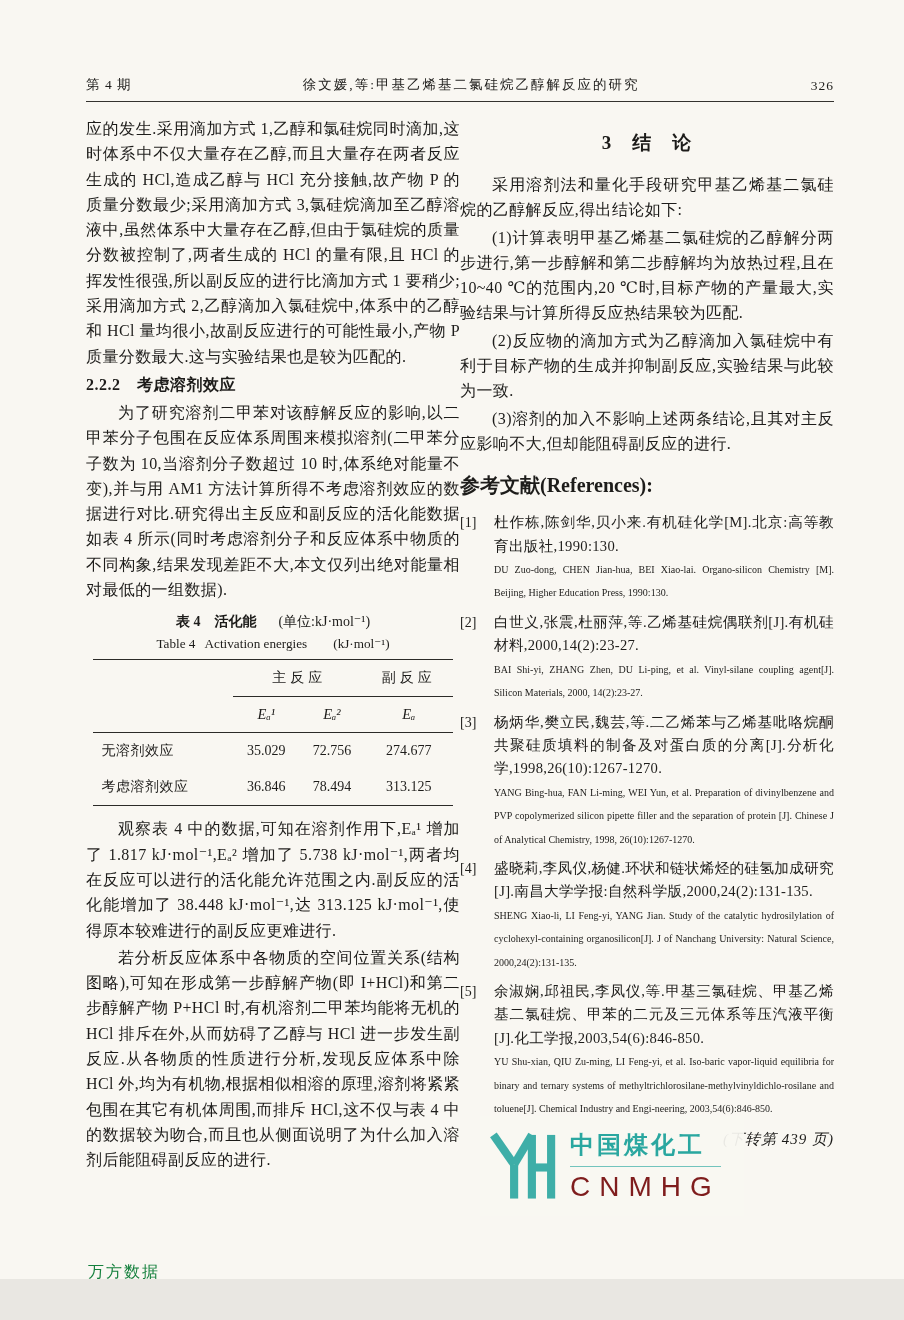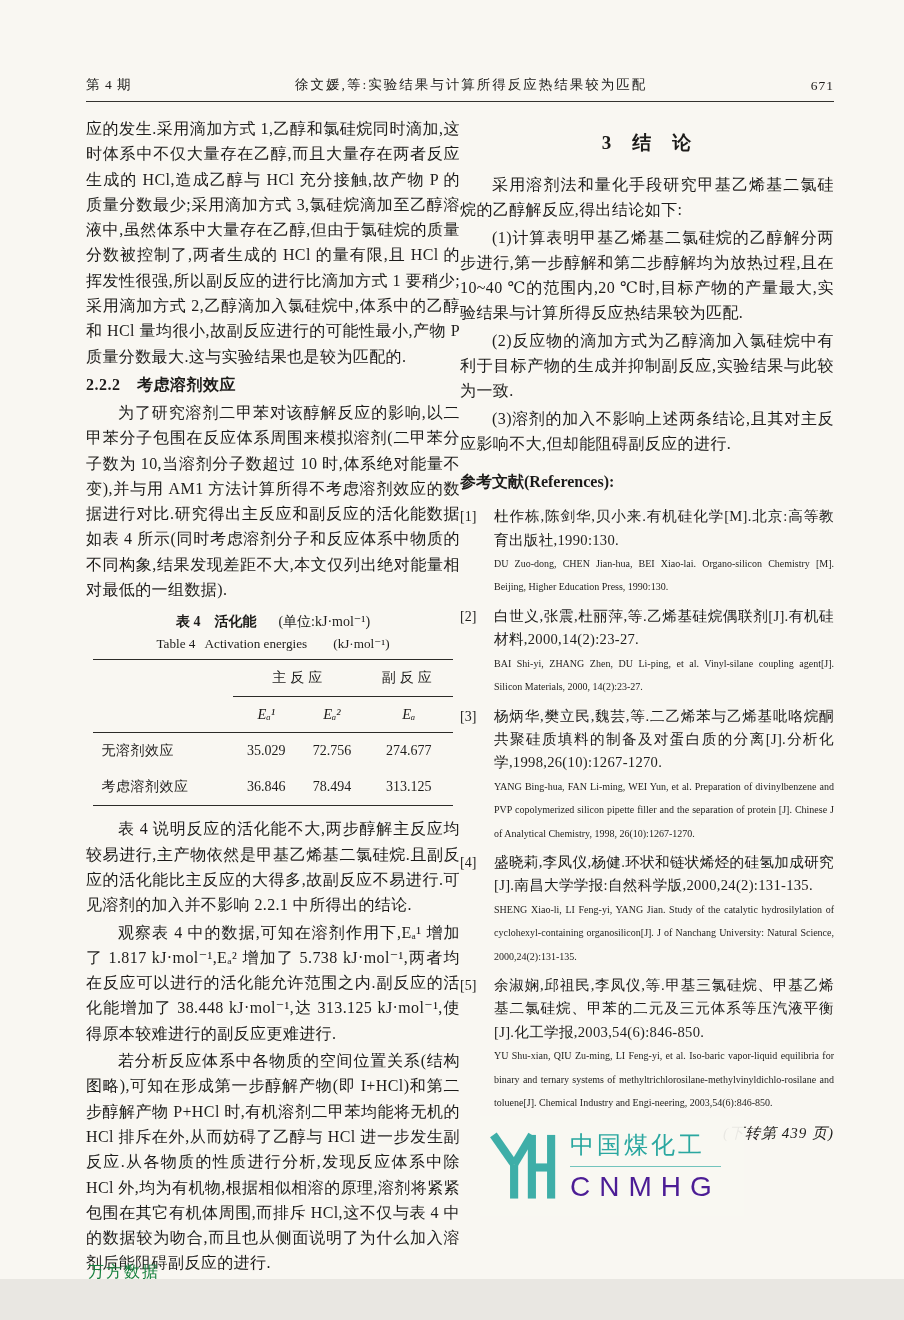--- a/index.html
+++ b/index.html
@@ -6,21 +6,21 @@
   body{background:#e9e7e2;font-family:"Liberation Serif","DejaVu Serif",serif;}
   .page{position:relative;width:904px;height:1279px;background:#f9f7f2;overflow:hidden;color:#1d1c1a;}
   .header{position:absolute;top:76px;left:86px;width:748px;display:flex;justify-content:space-between;align-items:flex-end;font-size:13.5px;letter-spacing:1px;border-bottom:1.6px solid #35332f;padding-bottom:7px;}
   .header .mid{letter-spacing:2px;}
   .content{position:absolute;top:116px;left:86px;width:748px;display:flex;}
   .col{flex:1;min-width:0;}
   p.body{font-size:16px;line-height:25.3px;letter-spacing:0.4px;text-align:justify;margin:0 0 2px 0;text-indent:2em;}
   p.body.noindent{text-indent:0;}
   h3.sub{font-size:16px;font-weight:bold;margin:6px 0 4px 0;letter-spacing:0.5px;}
   h2.concl{font-size:19px;font-weight:bold;margin:14px 0 16px 0;letter-spacing:1px;text-align:center;}
-  h3.refs-title{font-size:16px;font-weight:bold;margin:16px 0 12px 0;}
+  h3.refs-title{font-size:20px;font-weight:bold;margin:16px 0 12px 0;}
   
   .tablock{margin:8px 0 10px 0;}
   .tcap{display:flex;justify-content:center;gap:22px;font-size:14px;line-height:23px;white-space:pre-wrap;}
   .tcap .lab{font-weight:bold;}
   .tcap-en{display:flex;justify-content:center;gap:26px;font-size:13.2px;line-height:22px;white-space:pre-wrap;margin-bottom:4px;}
   table.act{width:96%;margin:0 auto;border-collapse:collapse;font-size:14px;border-top:1.6px solid #2c2b28;border-bottom:1.6px solid #2c2b28;}
   table.act th,table.act td{padding:9px 4px;font-weight:normal;}
   table.act th.grp{border-bottom:1px solid #2c2b28;text-align:center;letter-spacing:4px;}
   table.act tr.colhead th{border-bottom:1px solid #2c2b28;text-align:center;font-style:italic;font-size:14.5px;}
   table.act td{text-align:center;}
@@ -29,33 +29,33 @@
   .ref{display:flex;margin:0 0 6px 0;}
   .ref-num{width:34px;flex:0 0 34px;font-size:14px;line-height:23.4px;}
   .ref-body{flex:1;min-width:0;}
   .ref-cn{font-size:14.6px;line-height:23.4px;text-align:justify;letter-spacing:0.3px;}
   .ref-en{font-size:10px;line-height:23.4px;text-align:justify;}
   .continued{text-align:right;font-size:15px;margin-top:10px;letter-spacing:1px;font-style:italic;}
   
   .watermark{position:absolute;left:480px;top:1116px;width:252px;padding:8px 6px;background:rgba(249,247,242,0.93);display:flex;align-items:center;gap:10px;color:#2aa7a0;}
   .wm-glyph{flex:0 0 74px;height:84px;}
   .wm-text{display:flex;flex-direction:column;}
-  .wm-l1{font-family:"Liberation Sans","DejaVu Sans",sans-serif;font-size:24px;font-weight:400;letter-spacing:3px;padding-bottom:5px;border-bottom:1.5px solid rgba(42,167,160,0.65);}
-  .wm-l2{font-family:"Liberation Sans","DejaVu Sans",sans-serif;font-size:28px;letter-spacing:9px;color:#4c1d95;margin-top:4px;}
+  .wm-l1{font-family:"Liberation Sans","DejaVu Sans",sans-serif;font-size:24px;font-weight:700;letter-spacing:3px;padding-bottom:5px;border-bottom:1.5px solid rgba(42,167,160,0.65);}
+  .wm-l2{font-family:"Liberation Sans","DejaVu Sans",sans-serif;font-size:28px;letter-spacing:9px;color:#7f1d1d;margin-top:4px;}
   .wanfang{position:absolute;left:88px;top:1262px;font-size:16px;color:#15803d;letter-spacing:2px;}
 </style>
 </head>
 <body>
 
 <div class="page">
 
   <div class="header">
     <span>第 4 期</span>
-    <span class="mid">徐文媛,等:实验结果与计算所得反应热结果较为匹配</span>
-    <span>671</span>
+    <span class="mid">徐文媛,等:甲基乙烯基二氯硅烷乙醇解反应的研究</span>
+    <span>326</span>
   </div>
 
   <div class="content">
 
     <div class="col">
       <p class="body noindent">应的发生.采用滴加方式 1,乙醇和氯硅烷同时滴加,这时体系中不仅大量存在乙醇,而且大量存在两者反应生成的 HCl,造成乙醇与 HCl 充分接触,故产物 P 的质量分数最少;采用滴加方式 3,氯硅烷滴加至乙醇溶液中,虽然体系中大量存在乙醇,但由于氯硅烷的质量分数被控制了,两者生成的 HCl 的量有限,且 HCl 的挥发性很强,所以副反应的进行比滴加方式 1 要稍少;采用滴加方式 2,乙醇滴加入氯硅烷中,体系中的乙醇和 HCl 量均很小,故副反应进行的可能性最小,产物 P 质量分数最大.这与实验结果也是较为匹配的.</p>
       <h3 class="sub">2.2.2　考虑溶剂效应</h3>
       <p class="body">为了研究溶剂二甲苯对该醇解反应的影响,以二甲苯分子包围在反应体系周围来模拟溶剂(二甲苯分子数为 10,当溶剂分子数超过 10 时,体系绝对能量不变),并与用 AM1 方法计算所得不考虑溶剂效应的数据进行对比.研究得出主反应和副反应的活化能数据如表 4 所示(同时考虑溶剂分子和反应体系中物质的不同构象,结果发现差距不大,本文仅列出绝对能量相对最低的一组数据).</p>
 
       <div class="tablock">
@@ -91,21 +91,20 @@
             <tr>
               <td class="rowlab">考虑溶剂效应</td>
               <td>36.846</td>
               <td>78.494</td>
               <td>313.125</td>
             </tr>
           </tbody>
         </table>
       </div>
 
-      <p class="body">表 4 说明反应的活化能不大,两步醇解主反应均较易进行,主产物依然是甲基乙烯基二氯硅烷.且副反应的活化能比主反应的大得多,故副反应不易进行.可见溶剂的加入并不影响 2.2.1 中所得出的结论.</p>
       <p class="body">观察表 4 中的数据,可知在溶剂作用下,Eₐ¹ 增加了 1.817 kJ·mol⁻¹,Eₐ² 增加了 5.738 kJ·mol⁻¹,两者均在反应可以进行的活化能允许范围之内.副反应的活化能增加了 38.448 kJ·mol⁻¹,达 313.125 kJ·mol⁻¹,使得原本较难进行的副反应更难进行.</p>
       <p class="body">若分析反应体系中各物质的空间位置关系(结构图略),可知在形成第一步醇解产物(即 I+HCl)和第二步醇解产物 P+HCl 时,有机溶剂二甲苯均能将无机的 HCl 排斥在外,从而妨碍了乙醇与 HCl 进一步发生副反应.从各物质的性质进行分析,发现反应体系中除 HCl 外,均为有机物,根据相似相溶的原理,溶剂将紧紧包围在其它有机体周围,而排斥 HCl,这不仅与表 4 中的数据较为吻合,而且也从侧面说明了为什么加入溶剂后能阻碍副反应的进行.</p>
     </div>
 
     <div class="col">
       <h2 class="concl">3　结　论</h2>
       <p class="body">采用溶剂法和量化手段研究甲基乙烯基二氯硅烷的乙醇解反应,得出结论如下:</p>
       <p class="body">(1)计算表明甲基乙烯基二氯硅烷的乙醇解分两步进行,第一步醇解和第二步醇解均为放热过程,且在 10~40 ℃的范围内,20 ℃时,目标产物的产量最大,实验结果与计算所得反应热结果较为匹配.</p>
       <p class="body">(2)反应物的滴加方式为乙醇滴加入氯硅烷中有利于目标产物的生成并抑制副反应,实验结果与此较为一致.</p>
       <p class="body">(3)溶剂的加入不影响上述两条结论,且其对主反应影响不大,但却能阻碍副反应的进行.</p>

